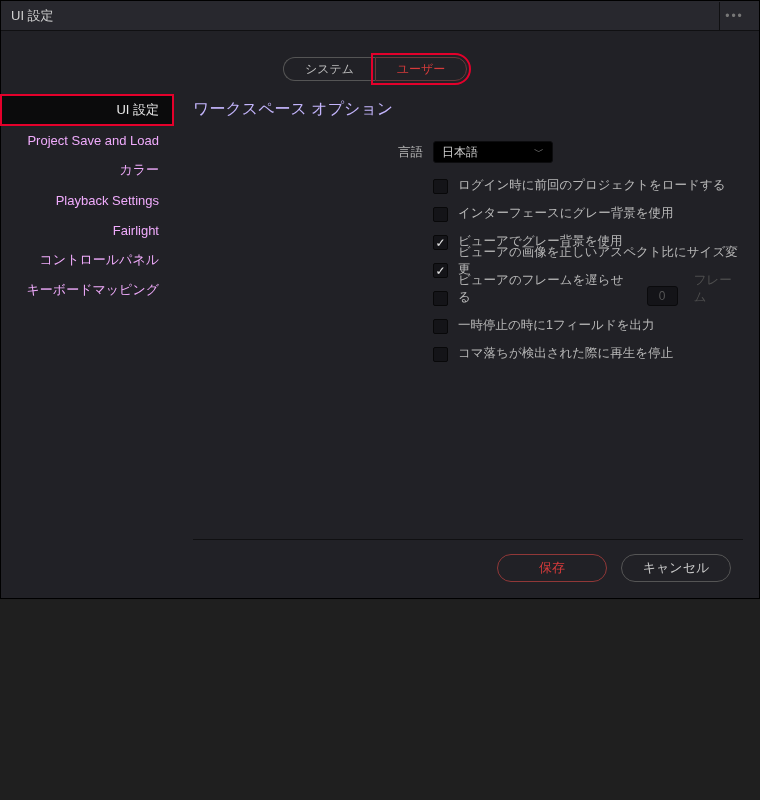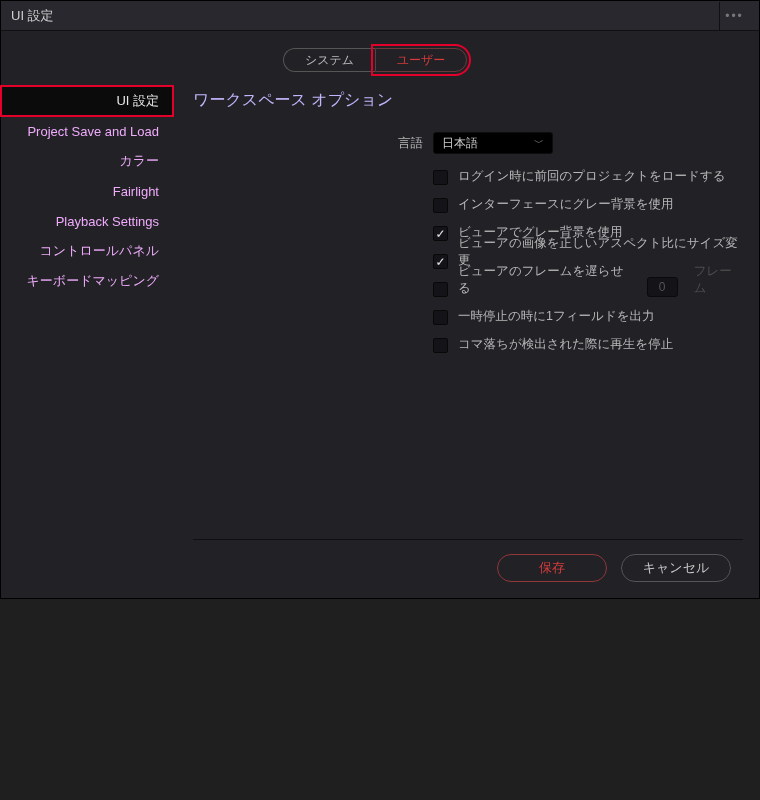--- a/index.html
+++ b/index.html
@@ -40,21 +40,21 @@
     flex: 1;
     background: #212126;
     display: flex;
     flex-direction: column;
     padding: 10px 10px 12px 0;
   }
   .toptabs {
     display: flex;
     justify-content: center;
     gap: 0;
-    margin: 7px 0 14px 0;
+    margin: 16px 0 14px 0;
   }
   .toptab {
     width: 92px; height: 24px;
     border: 1px solid #555;
     display: flex; align-items: center; justify-content: center;
     color: #bdbdbd;
     font-size: 12px;
     background: #212126;
     cursor: pointer;
   }
@@ -199,24 +199,24 @@
         <div class="side-item active">
             <span>UI 設定</span>
           </div>
         <div class="side-item">
             <span>Project Save and Load</span>
           </div>
         <div class="side-item">
             <span>カラー</span>
           </div>
         <div class="side-item">
+            <span>Playback Settings</span>
+          </div>
+        <div class="side-item">
             <span>Fairlight</span>
-          </div>
-        <div class="side-item">
-            <span>Playback Settings</span>
           </div>
         <div class="side-item">
             <span>コントロールパネル</span>
           </div>
         <div class="side-item">
             <span>キーボードマッピング</span>
           </div>
       </div>
 
       <div class="content">

